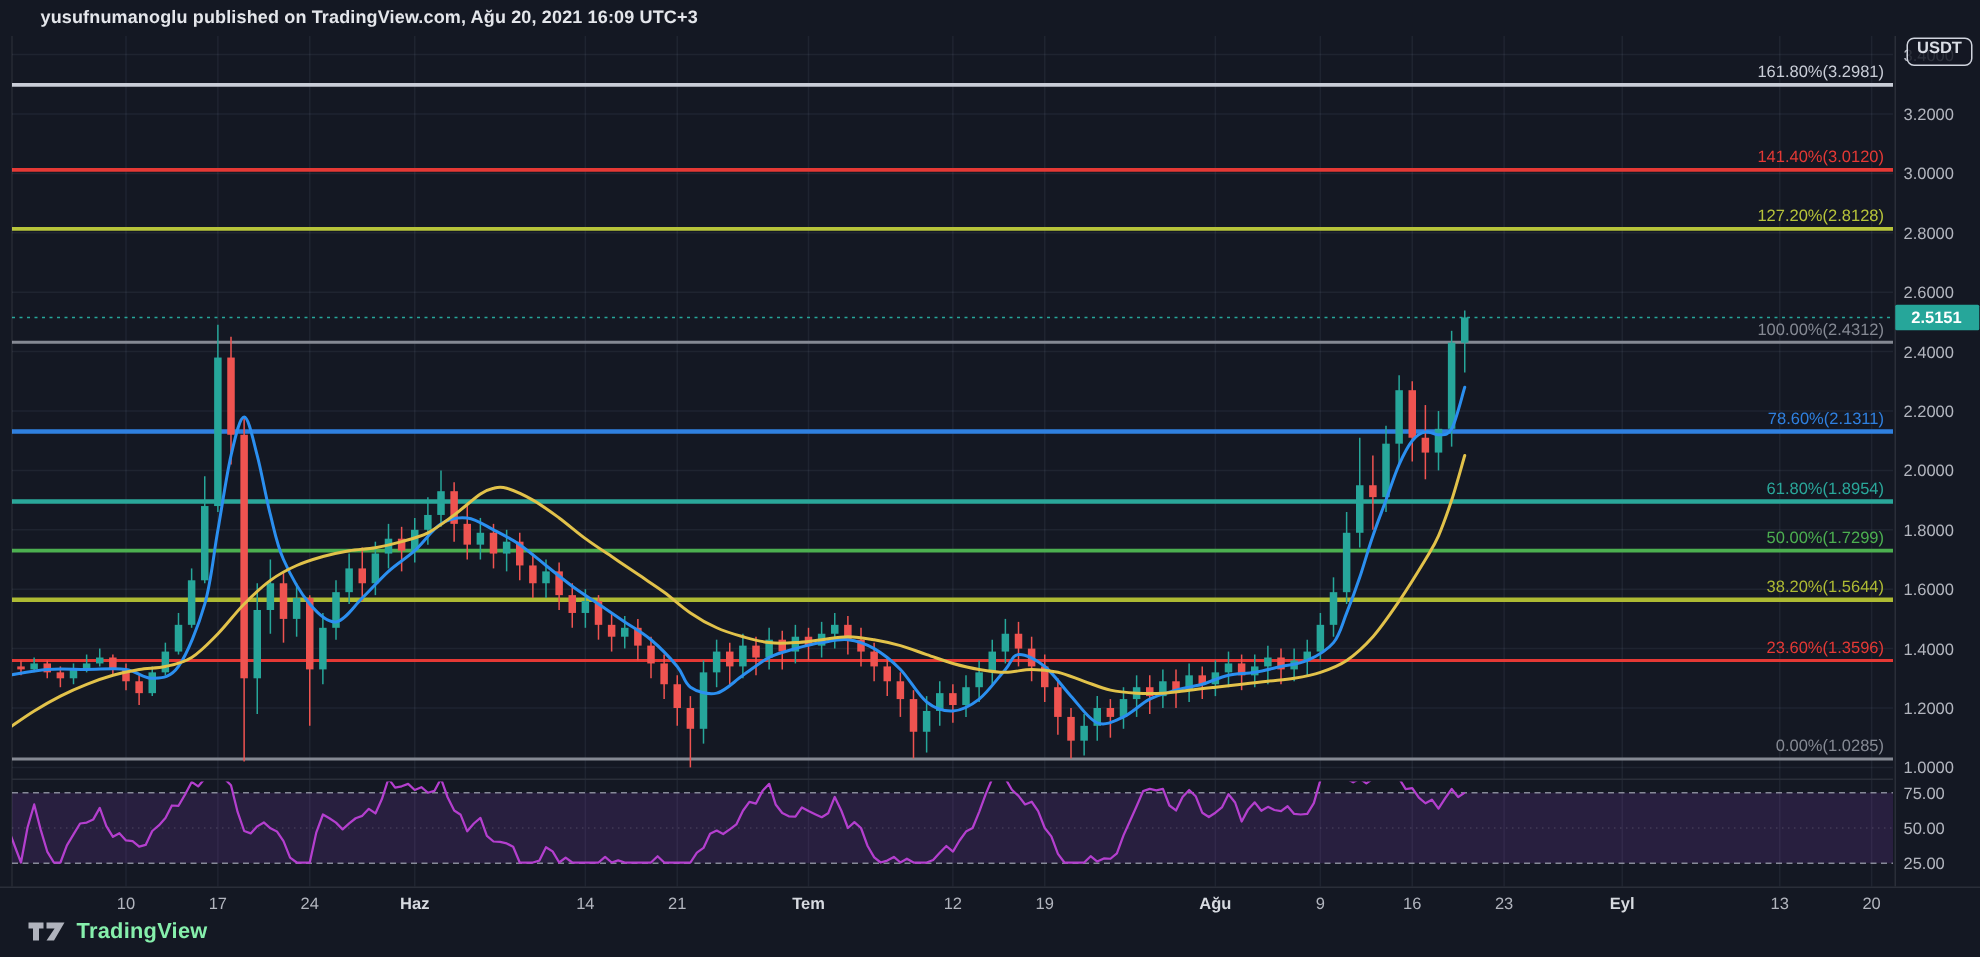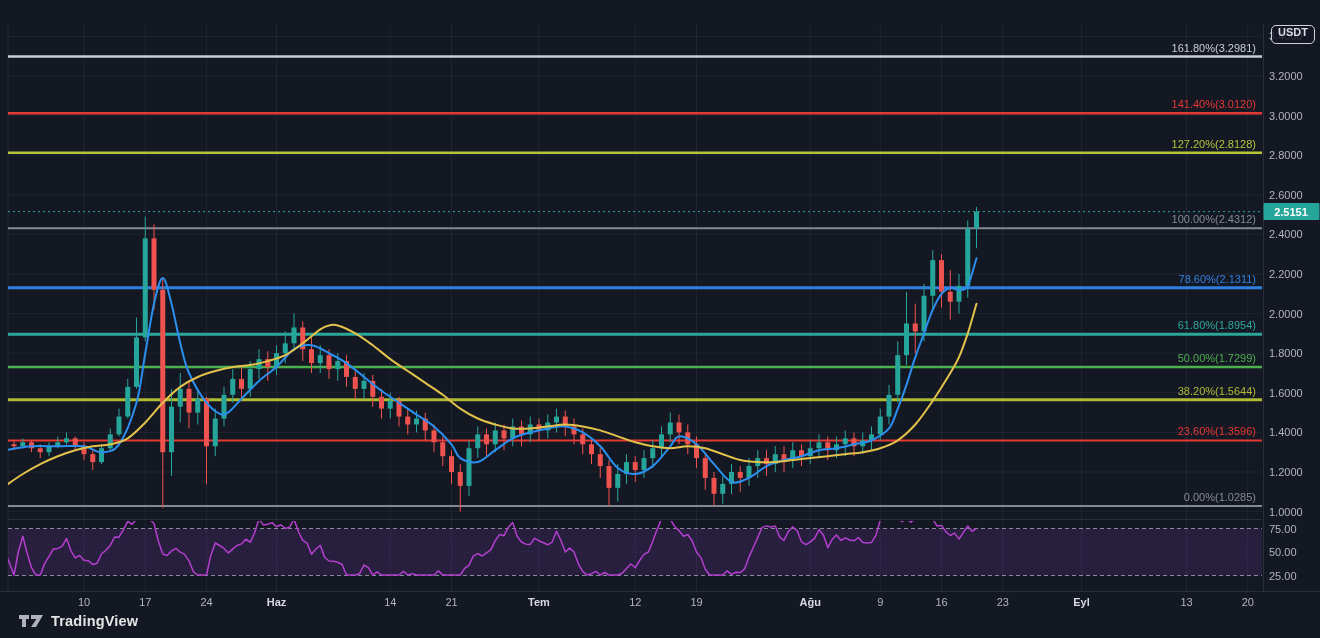--- a/index.html
+++ b/index.html
@@ -3,28 +3,29 @@
 <meta charset="utf-8">
 <style>
   html,body{margin:0;padding:0;background:#141823;width:1320px;height:638px;overflow:hidden;}
   body{font-family:"Liberation Sans","DejaVu Sans",sans-serif;position:relative;}
   #stage{position:absolute;left:0;top:0;width:1320px;height:638px;}
   #header{position:absolute;left:27px;top:4px;font-size:12px;font-weight:700;color:#e4e6eb;letter-spacing:.1px;z-index:5;}
   #chart-svg{position:absolute;left:0;top:0;}
   #currency-pill{position:absolute;left:1271px;top:25px;width:42px;height:17px;border:1.5px solid #cfd3dd;border-radius:5px;
     color:#d9dce4;font-size:11px;font-weight:700;display:flex;align-items:flex-start;justify-content:center;background:rgba(20,24,35,.85);z-index:6;}
   #footer{position:absolute;left:18px;top:612px;display:flex;align-items:center;gap:7px;z-index:5;}
-  #footer .brand{color:#e5e5e5;font-size:14.5px;font-weight:700;letter-spacing:.2px;}
+  #footer .brand{color:#86efac;font-size:14.5px;font-weight:700;letter-spacing:.2px;}
   .tv-logo{display:block;}
   text{font-family:"Liberation Sans","DejaVu Sans",sans-serif;}
 </style>
 </head>
 <body>
 
 <div id="stage">
+  <div id="header">yusufnumanoglu published on TradingView.com, Ağu 20, 2021 16:09 UTC+3</div>
 
   <svg id="chart-svg" width="1320" height="638">
     <defs>
       <clipPath id="clip-price">
           <rect x="8" y="24" width="1254" height="496"></rect>
         </clipPath>
       <clipPath id="clip-rsi">
           <rect x="8" y="521" width="1254" height="70"></rect>
         </clipPath>
     </defs>

